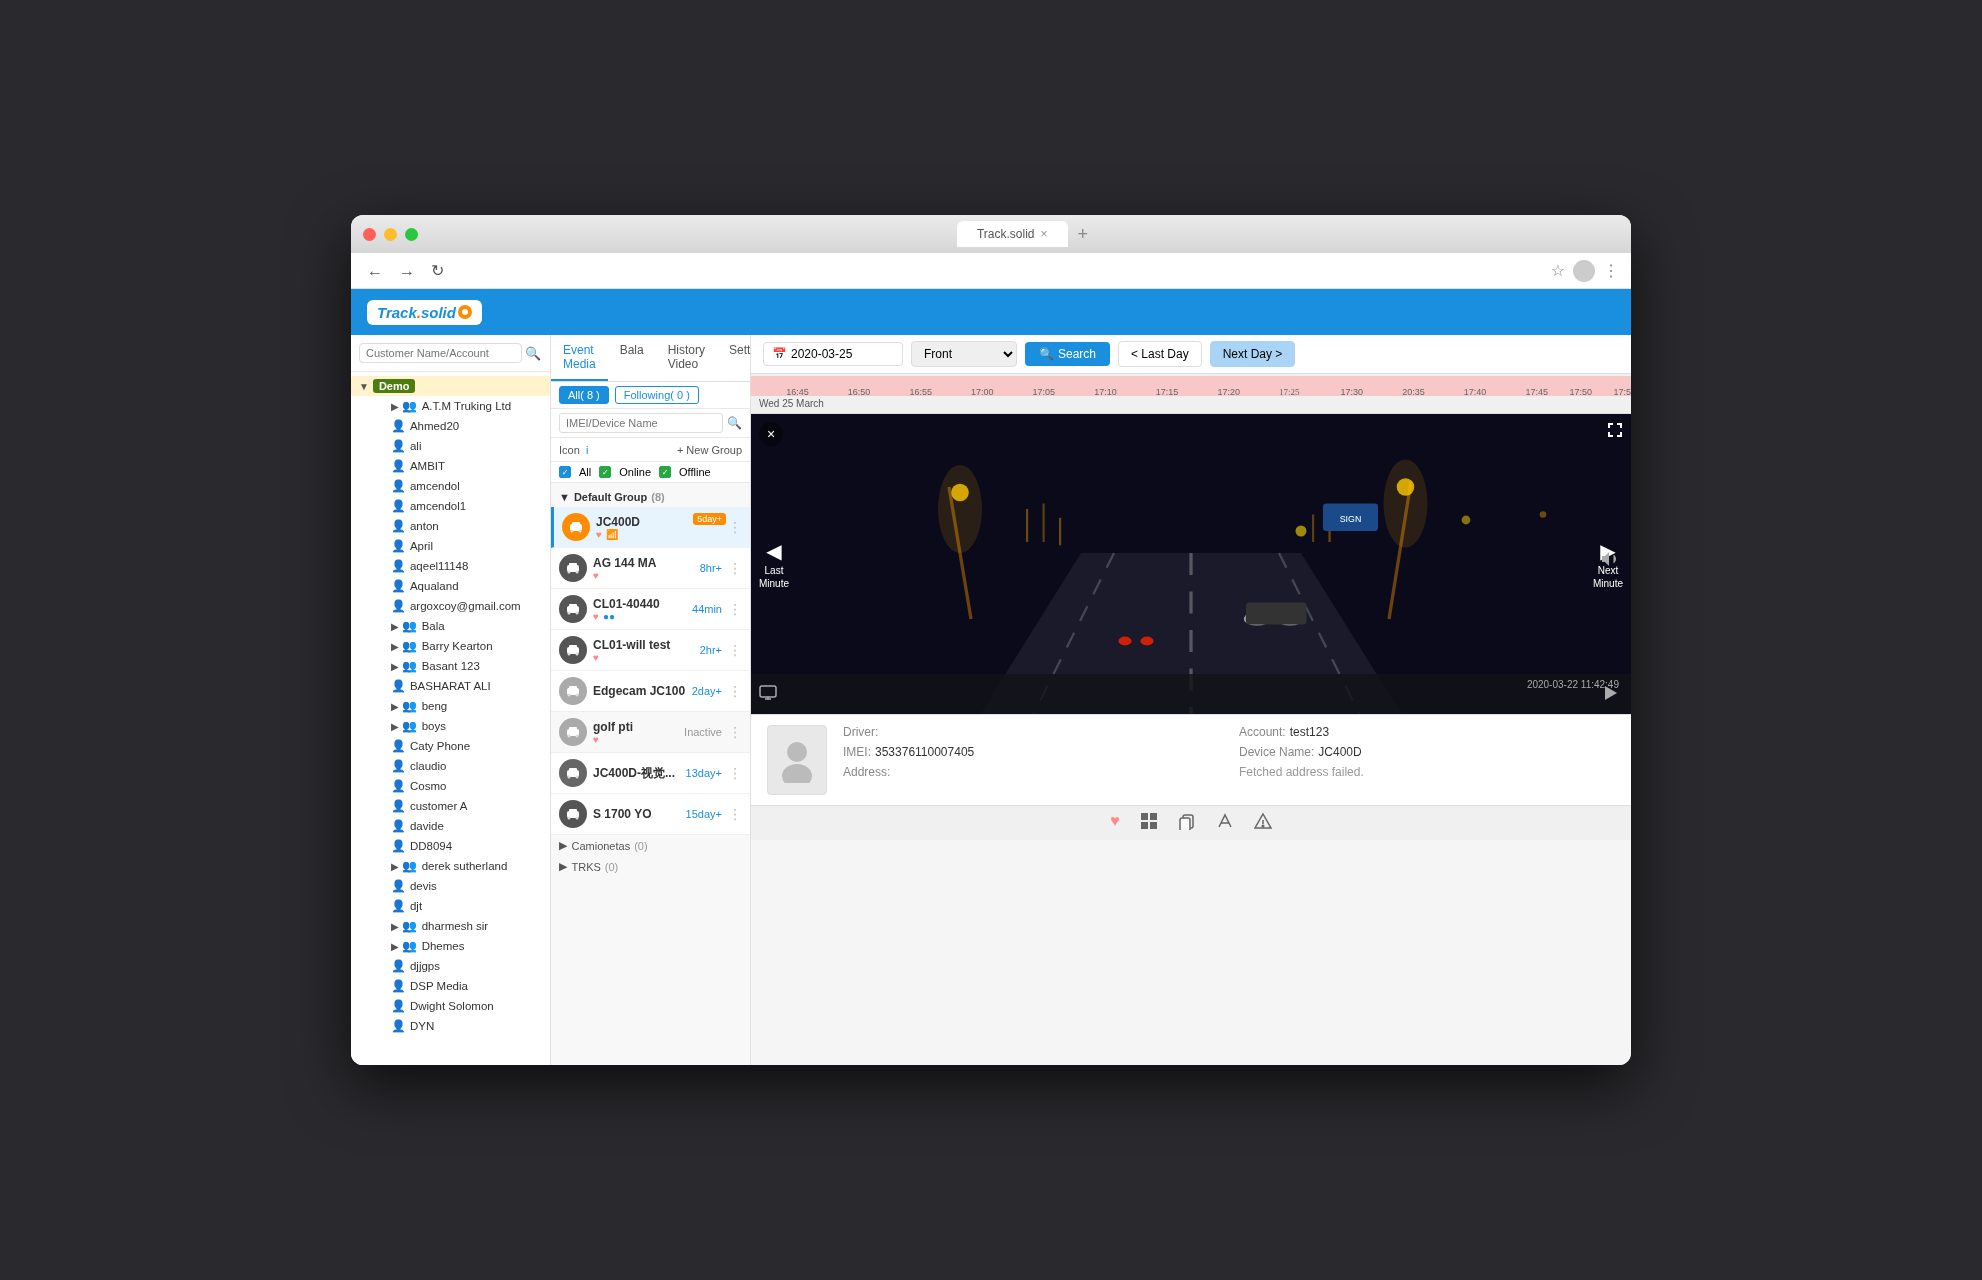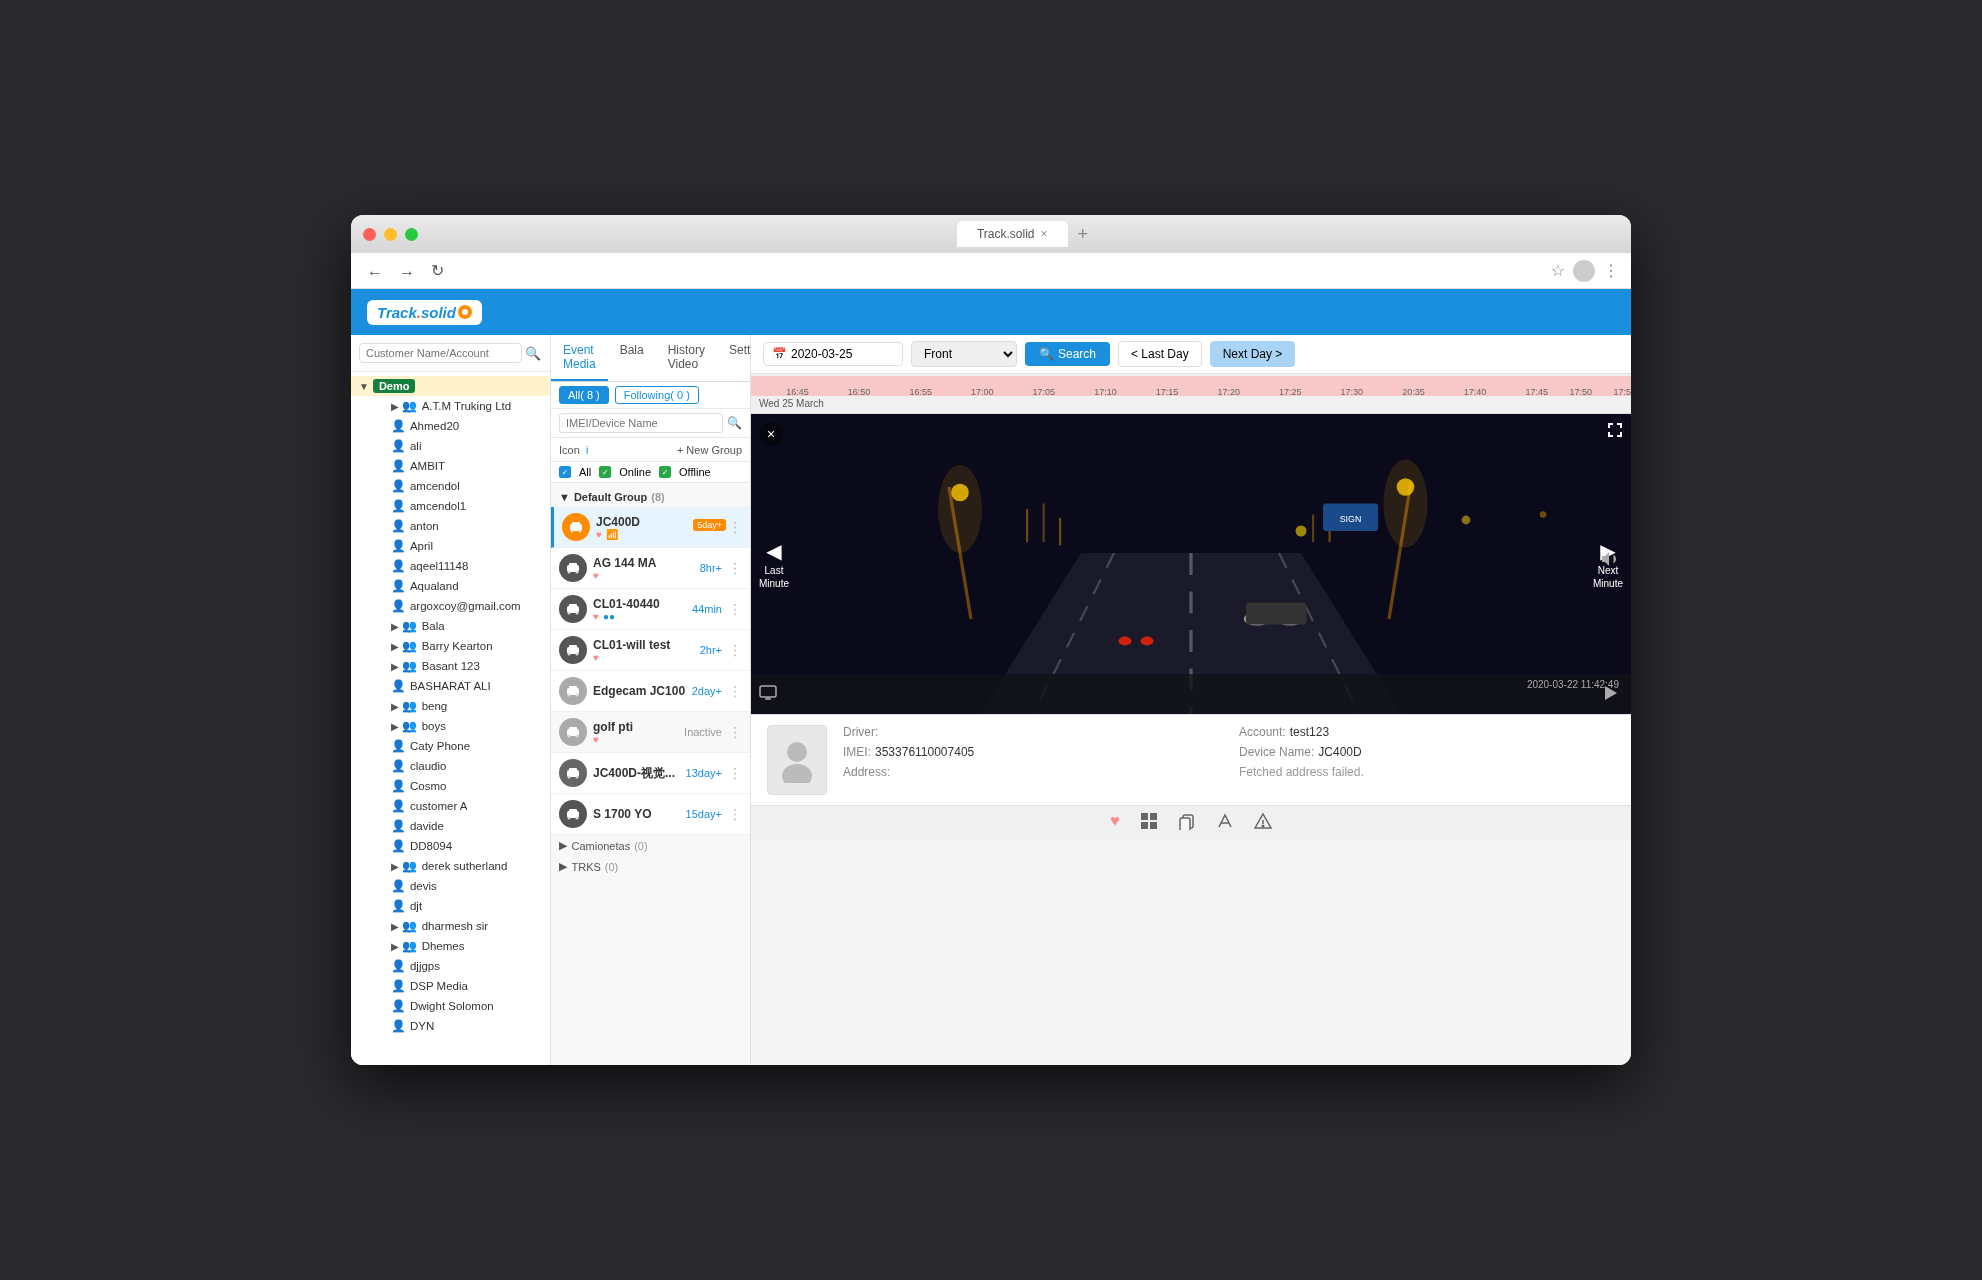--- a/index.html
+++ b/index.html
@@ -315,21 +315,21 @@
     .device-icon svg { width: 16px; height: 16px; fill: white; }
 
     .device-info { flex: 1; min-width: 0; }
     .device-name { font-size: 12px; font-weight: 600; color: #333; white-space: nowrap; overflow: hidden; text-overflow: ellipsis; }
     .device-sub { font-size: 10px; color: #999; display: flex; align-items: center; gap: 4px; }
     .device-time { font-size: 11px; color: #1a8fdd; margin-left: auto; flex-shrink: 0; }
 
     .device-status-badge {
       position: absolute;
       right: 24px;
-      top: 12px;
+      top: 6px;
       background: #ff8c00;
       color: white;
       font-size: 9px;
       border-radius: 3px;
       padding: 1px 4px;
     }
 
     .device-more {
       color: #bbb;
       font-size: 14px;
@@ -662,21 +662,21 @@
 
     <div class="sidebar">
       <div class="sidebar-search">
         <input type="text" placeholder="Customer Name/Account" style="">
         <span style="color:#999;font-size:13px;">🔍</span>
       </div>
       <div class="sidebar-tree">
 
         <div class="tree-item tree-root">
           <span class="triangle">▼</span>
-          <span style="background:#15803d;color:white;border-radius:3px;padding:1px 6px;font-size:11px;font-weight:bold;">Demo</span>
+          <span style="background:#4d7c0f;color:white;border-radius:3px;padding:1px 6px;font-size:11px;font-weight:bold;">Demo</span>
         </div>
 
         <div class="tree-indent">
           <div class="tree-item tree-indent">
             <span class="triangle">▶</span>
             <span style="color:#1a8fdd;font-size:12px;">👥</span>
             <span>A.T.M Truking Ltd</span>
           </div>
           <div class="tree-item tree-indent">
             <span style="color:#ff8c00;font-size:12px;">👤</span>
@@ -1046,21 +1046,21 @@
         <div class="timeline-labels">
           <span style="position:absolute;bottom:2px;left:8px;font-size:10px;color:#555;">Wed 25 March</span>
           <span style="position:absolute;bottom:14px;left:4%;font-size:9px;color:#666;">16:45</span>
           <span style="position:absolute;bottom:14px;left:11%;font-size:9px;color:#666;">16:50</span>
           <span style="position:absolute;bottom:14px;left:18%;font-size:9px;color:#666;">16:55</span>
           <span style="position:absolute;bottom:14px;left:25%;font-size:9px;color:#666;">17:00</span>
           <span style="position:absolute;bottom:14px;left:32%;font-size:9px;color:#666;">17:05</span>
           <span style="position:absolute;bottom:14px;left:39%;font-size:9px;color:#666;">17:10</span>
           <span style="position:absolute;bottom:14px;left:46%;font-size:9px;color:#666;">17:15</span>
           <span style="position:absolute;bottom:14px;left:53%;font-size:9px;color:#666;">17:20</span>
-          <span style="position:absolute;bottom:14px;left:60%;font-size:9px;color:#666;">17:25</span>
+          <span style="position:absolute;bottom:14px;left:60%;font-size:9px;color:#666;font-family:Liberation Serif, serif;">17:25</span>
           <span style="position:absolute;bottom:14px;left:67%;font-size:9px;color:#666;">17:30</span>
           <span style="position:absolute;bottom:14px;left:74%;font-size:9px;color:#666;">20:35</span>
           <span style="position:absolute;bottom:14px;left:81%;font-size:9px;color:#666;">17:40</span>
           <span style="position:absolute;bottom:14px;left:88%;font-size:9px;color:#666;">17:45</span>
           <span style="position:absolute;bottom:14px;left:93%;font-size:9px;color:#666;">17:50</span>
           <span style="position:absolute;bottom:14px;left:98%;font-size:9px;color:#666;">17:55</span>
         </div>
       </div>
 
       <div class="video-player">

